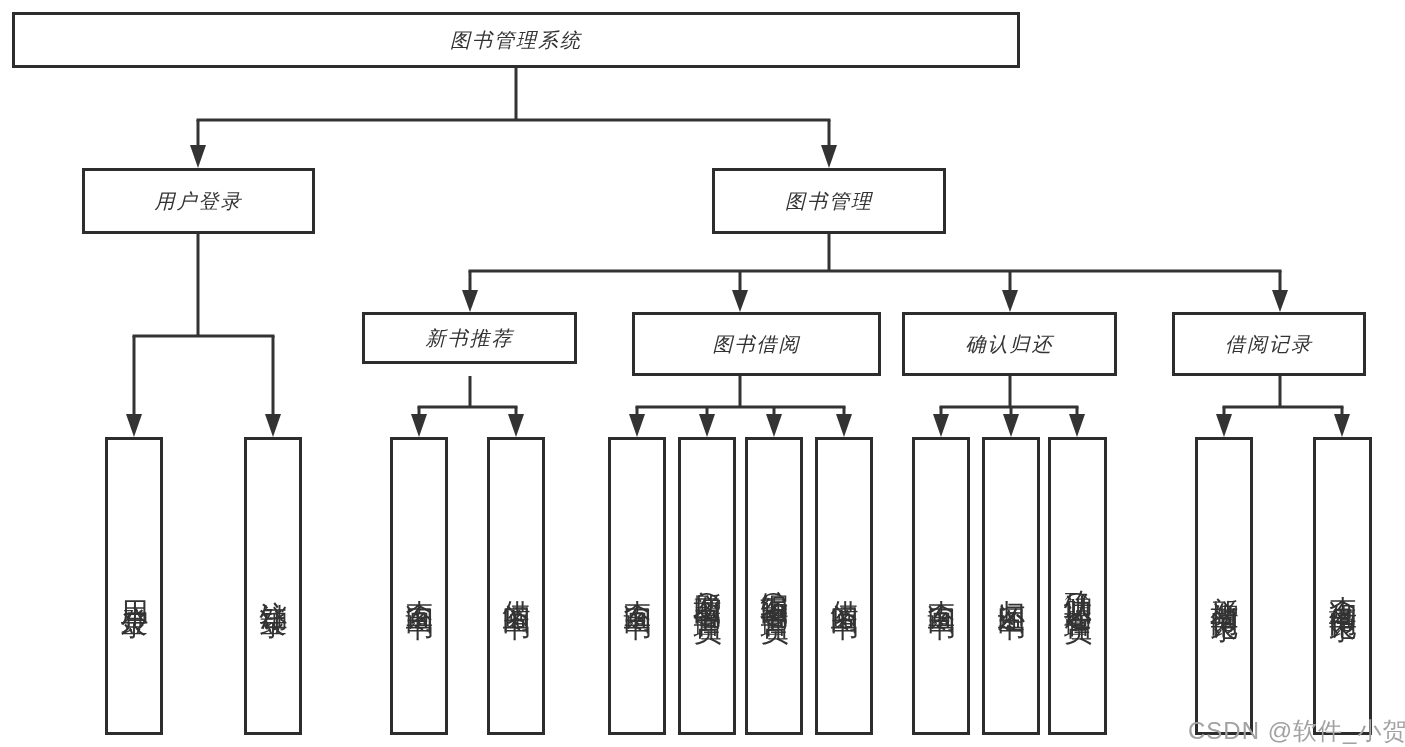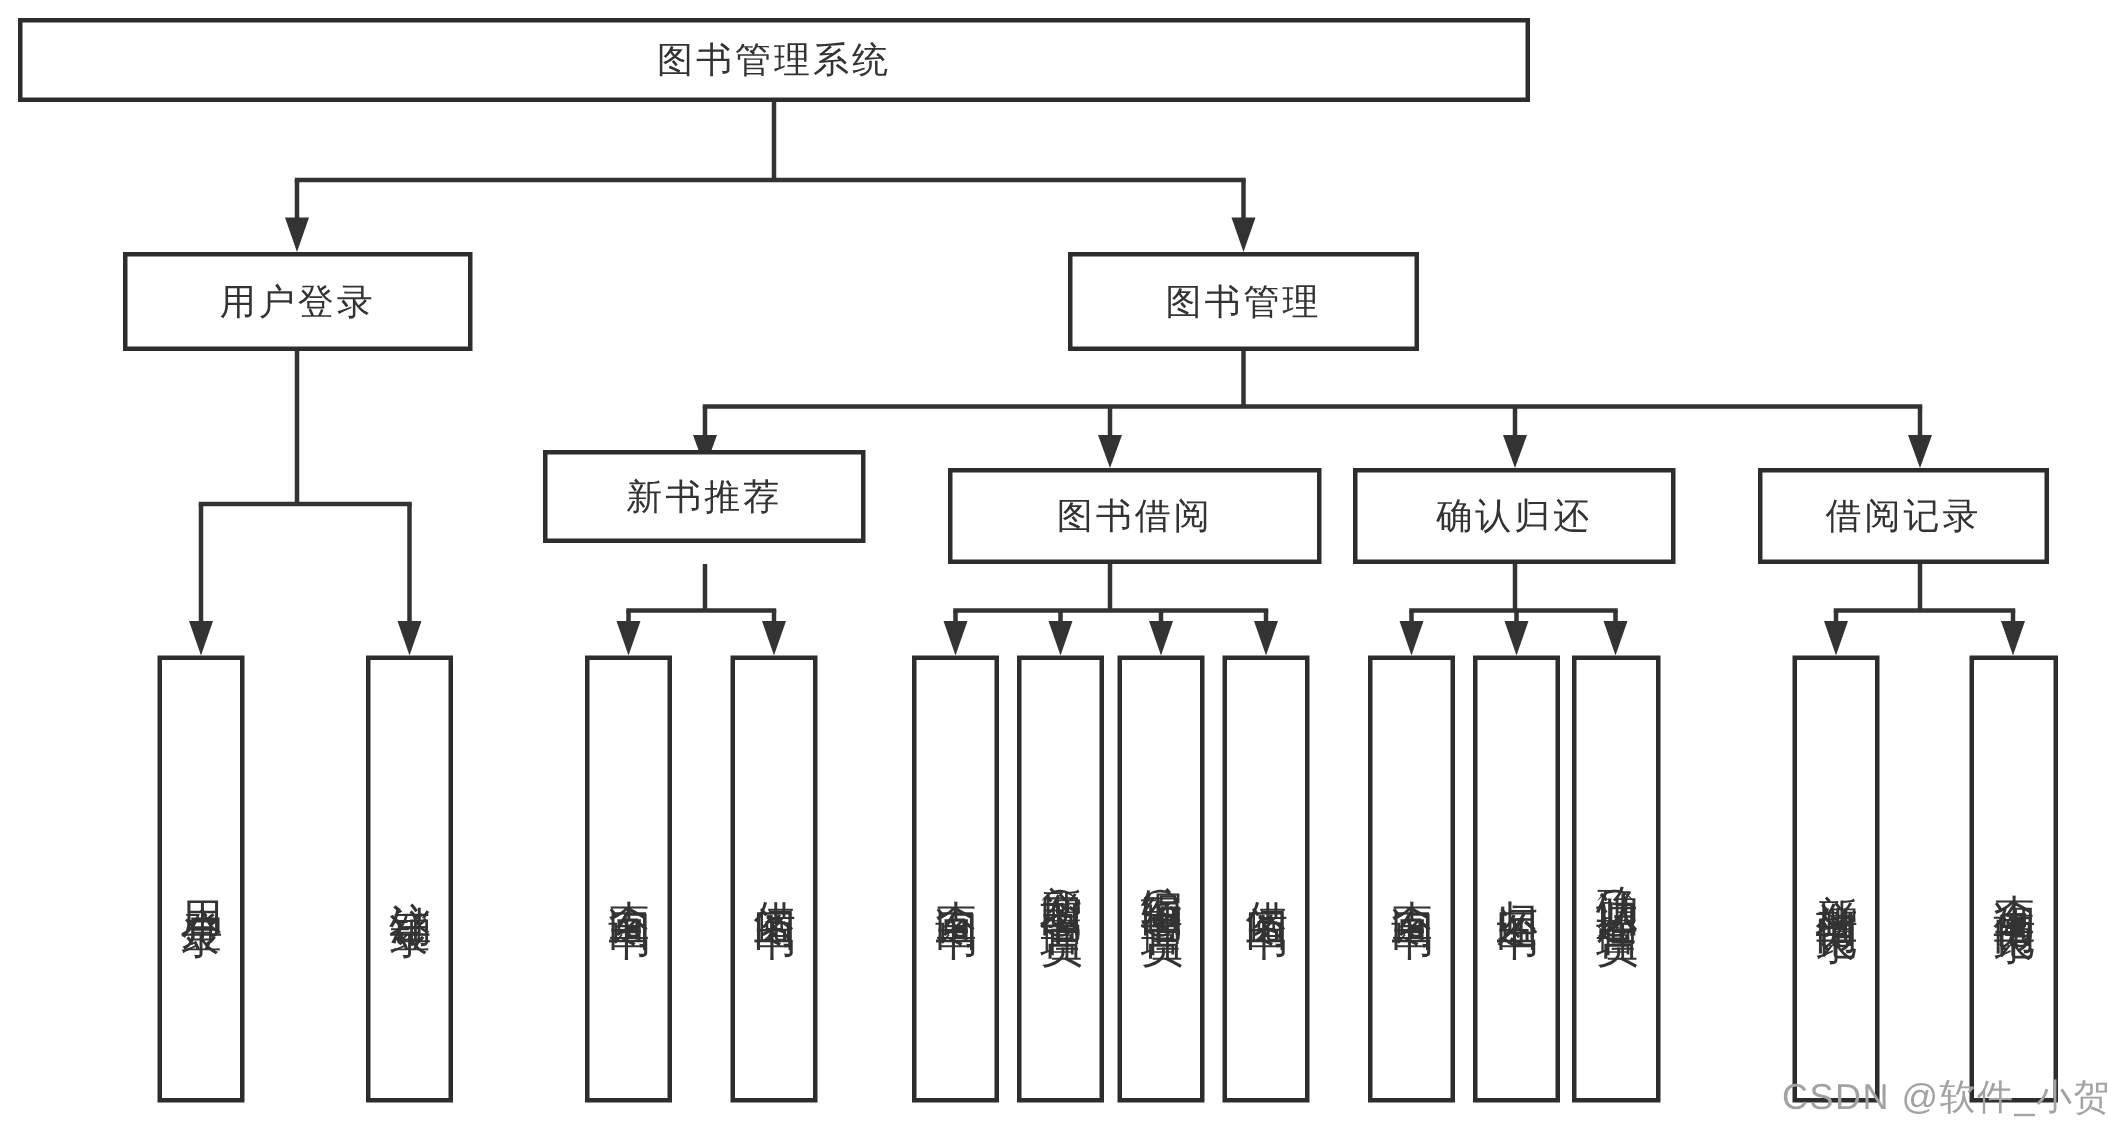--- a/index.html
+++ b/index.html
@@ -34,37 +34,38 @@
   .node {
     position: absolute;
     border: 3px solid var(--border-color);
     background: var(--bg-color);
     display: flex;
     align-items: center;
     justify-content: center;
     color: var(--text-color);
   }
   .hbox span {
-    font-size: 24px;
+    font-size: 20px;
     letter-spacing: 2px;
     white-space: nowrap;
+    font-style: italic;
   }
   .vbox span {
     writing-mode: vertical-rl;
     text-orientation: mixed;
     font-size: 28px;
     letter-spacing: 4px;
     line-height: 1;
   }
 
   
   #box-root           { left: 12px;   top: 12px;  width: 1008px; height: 56px; }
   #box-user-login     { left: 82px;   top: 168px; width: 233px;  height: 66px; }
   #box-book-mgmt      { left: 712px;  top: 168px; width: 234px;  height: 66px; justify-content: center; }
-  #box-new-book       { left: 362px;  top: 300px; width: 215px;  height: 62px; }
+  #box-new-book       { left: 362px;  top: 312px; width: 215px;  height: 52px; }
   #box-book-borrow    { left: 632px;  top: 312px; width: 249px;  height: 64px; }
   #box-current-borrow { left: 902px;  top: 312px; width: 215px;  height: 64px; }
   #box-borrow-record  { left: 1172px; top: 312px; width: 194px;  height: 64px; }
 
   .leaf { top: 437px; width: 58px; height: 298px; }
   #leaf-u1  { left: 105px; }
   #leaf-u2  { left: 244px; }
   #leaf-nb1 { left: 390px; }
   #leaf-nb2 { left: 487px; }
   #leaf-bb1 { left: 608px; }

